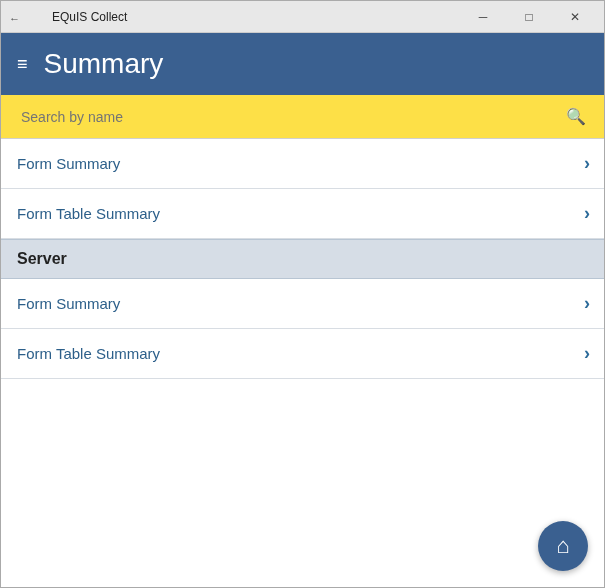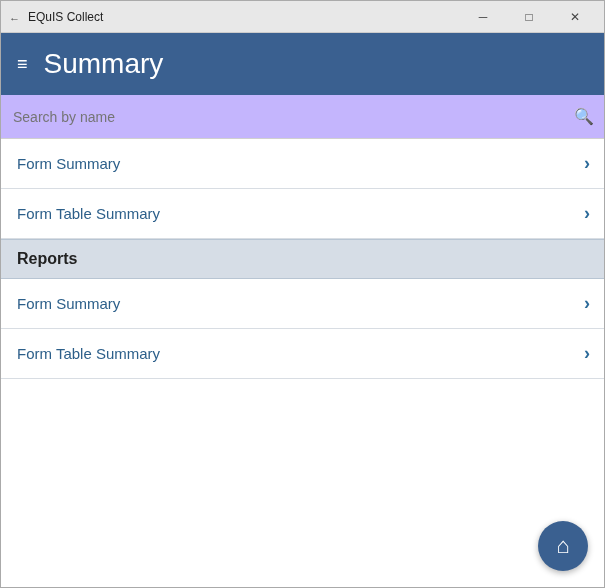--- a/index.html
+++ b/index.html
@@ -35,20 +35,21 @@
     }
 
     .title-bar-icon {
       font-size: 11px;
       color: #444;
     }
 
     .title-bar-title {
       font-size: 12px;
       color: #222;
+      margin-left: 24px;
     }
 
     .title-bar-controls {
       display: flex;
       align-items: center;
     }
 
     .title-bar-btn {
       width: 46px;
       height: 32px;
@@ -83,23 +84,23 @@
     .header-title {
       color: #fff;
       font-size: 28px;
       font-weight: 300;
     }
 
     
     .search-bar {
       display: flex;
       align-items: center;
-      background: #c4b5fd;
+      background: #fde047;
       height: 44px;
-      padding: 0 12px;
+      padding: 0 20px;
       border-bottom: 1px solid #d0d0d0;
     }
 
     .search-input {
       flex: 1;
       border: none;
       background: transparent;
       font-size: 14px;
       color: #666;
       outline: none;
@@ -212,21 +213,21 @@
     <div class="list-item">
       <span class="list-item-label">Form Summary</span>
       <span class="chevron-icon">›</span>
     </div>
 
     <div class="list-item">
       <span class="list-item-label">Form Table Summary</span>
       <span class="chevron-icon">›</span>
     </div>
 
-    <div class="section-header">Reports</div>
+    <div class="section-header">Server</div>
 
     <div class="list-item">
       <span class="list-item-label">Form Summary</span>
       <span class="chevron-icon">›</span>
     </div>
 
     <div class="list-item">
       <span class="list-item-label">Form Table Summary</span>
       <span class="chevron-icon">›</span>
     </div>

